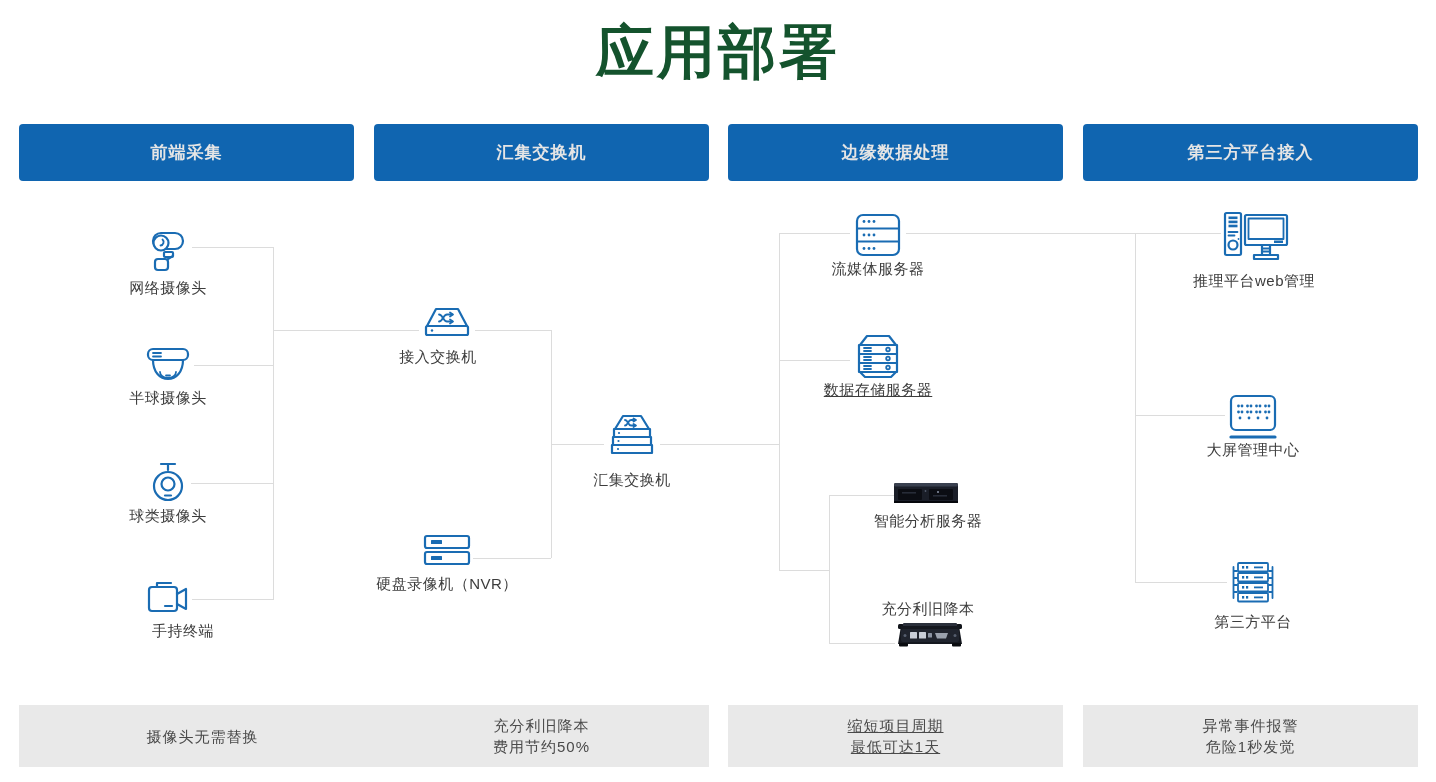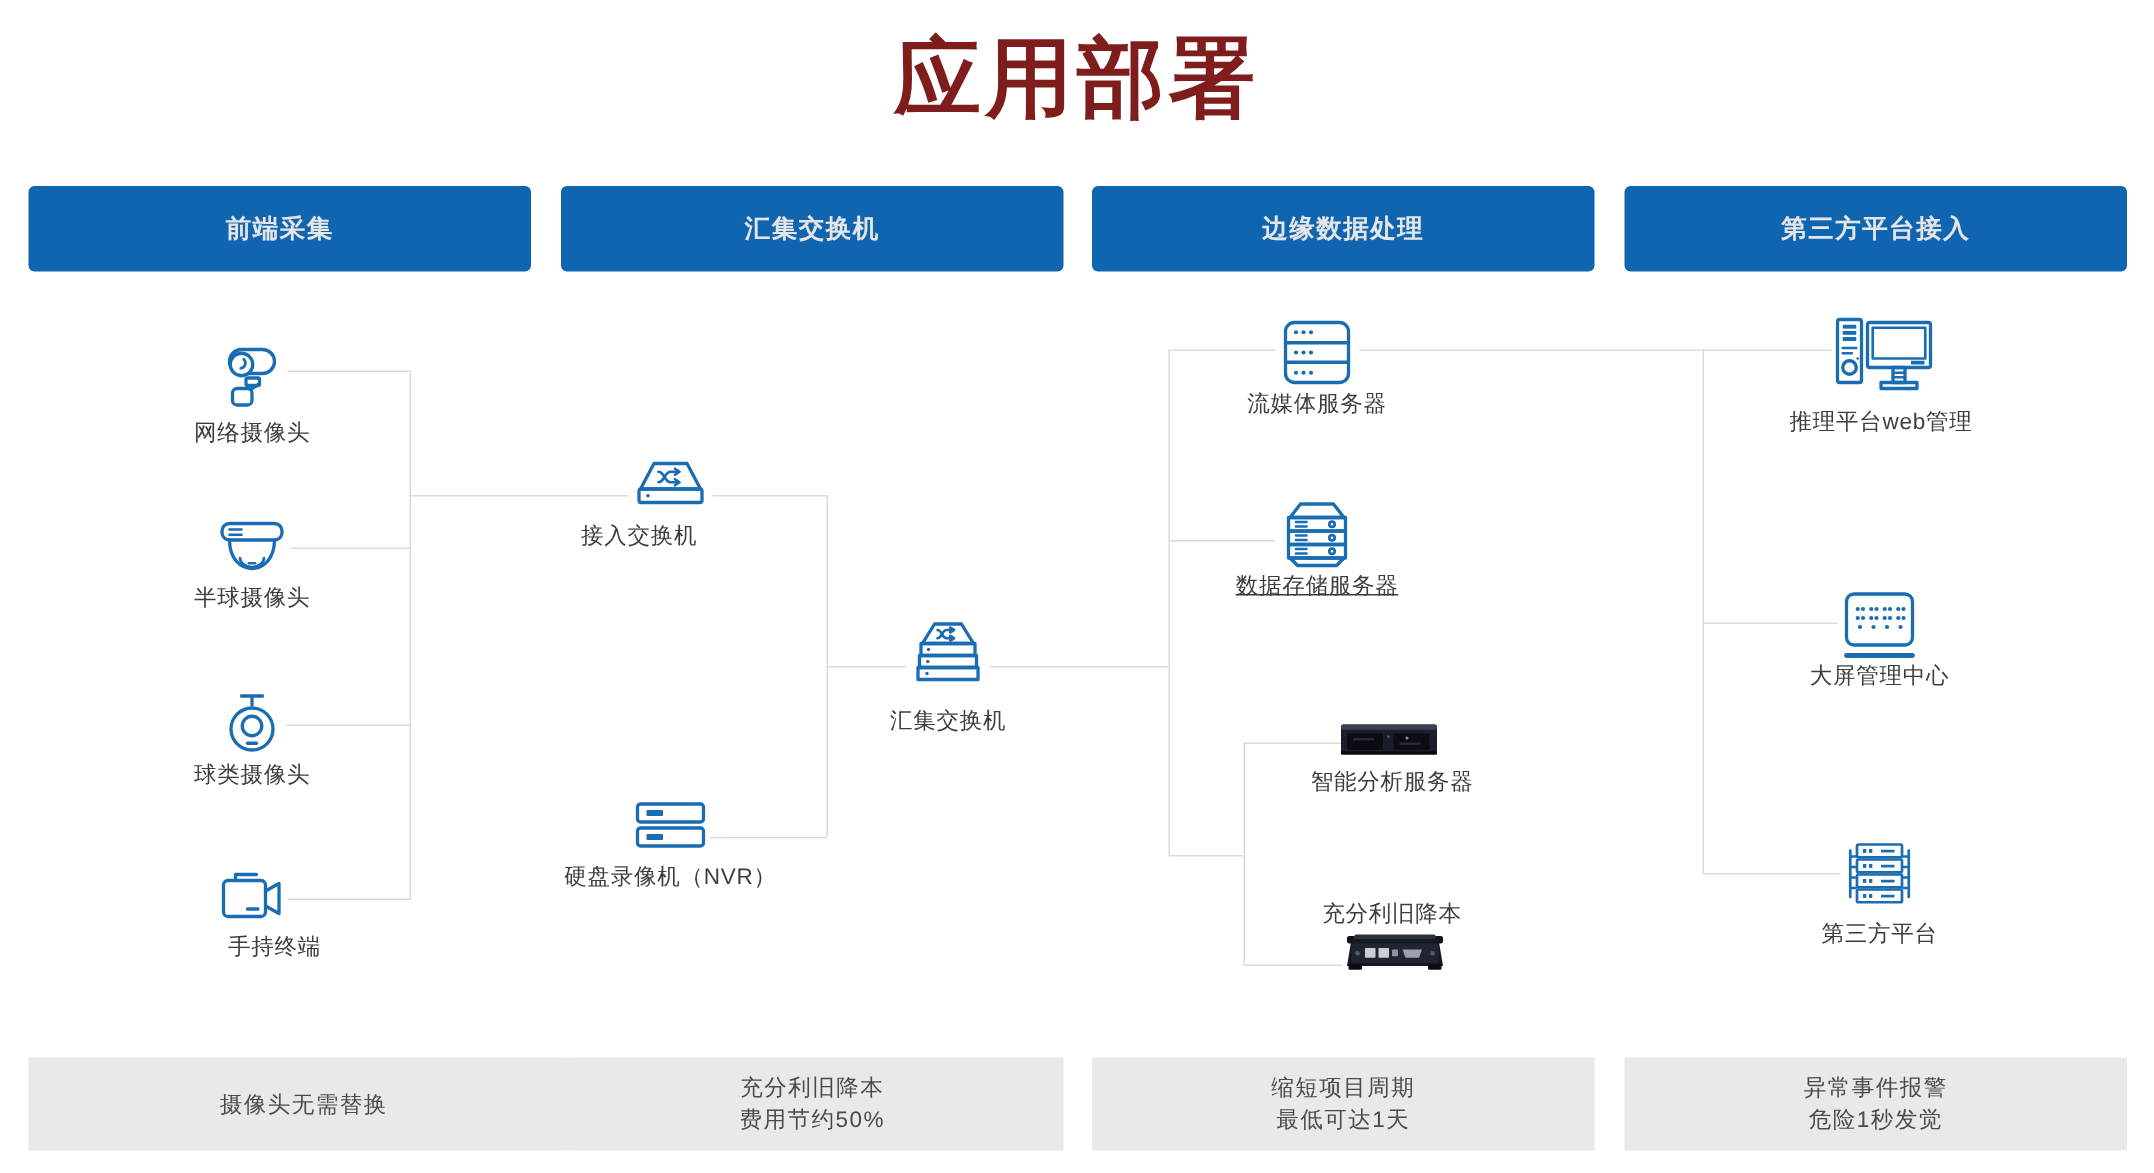--- a/index.html
+++ b/index.html
@@ -1,20 +1,20 @@
 <!DOCTYPE html>
 <html><head>
 <meta charset="utf-8">
 <style>
   html,body{margin:0;padding:0;background:#fff;}
   body{font-family:"Liberation Sans","DejaVu Sans",sans-serif;}
   #stage{position:relative;width:1436px;height:782px;background:#fff;overflow:hidden;}
 
   .page-title{position:absolute;top:14px;left:0;width:100%;text-align:center;
-    font-size:58px;font-weight:700;color:#7f1d1d;letter-spacing:3px;}
+    font-size:58px;font-weight:700;color:#14532d;letter-spacing:3px;}
 
   .col-header{position:absolute;top:124px;height:57px;border-radius:4px;background:#1065b0;
     color:#e5e5e5;font-size:17px;font-weight:600;display:flex;align-items:center;justify-content:center;
     letter-spacing:1px;}
   .col-footer{position:absolute;top:705px;height:62px;background:#e9e9e9;color:#4a4a4a;
     font-size:15px;display:flex;flex-direction:column;align-items:center;justify-content:center;
     line-height:21px;letter-spacing:1px;}
 
   .hl,.vl{position:absolute;background:#dcdcdc;z-index:1;}
   .hl{height:1px;}
@@ -107,21 +107,21 @@
     <svg class="blu" width="56" height="36" viewBox="0 0 56 36">
       <path d="M17,3 H39 L48,20 H8 Z"></path>
       <rect x="7" y="20" width="42" height="9" rx="1.5"></rect>
       <circle class="fil" cx="13" cy="24.5" r="1.2"></circle>
       <path class="thin" d="M20,15.5 C24,15.5 24,8.5 28,8.5 H33"></path>
       <path class="thin" d="M31,6.5 L34,8.5 L31,10.5"></path>
       <path class="thin" d="M20,8.5 C24,8.5 24,15.5 28,15.5 H33"></path>
       <path class="thin" d="M31,13.5 L34,15.5 L31,17.5"></path>
     </svg>
   </div>
-  <div class="nlabel" style="left:346px;top:348px;width:160px;">接入交换机</div>
+  <div class="nlabel" style="left:358px;top:348px;width:160px;">接入交换机</div>
 
   <div class="iconbox" style="left:421px;top:533px;width:52px;height:36px;">
     <svg class="blu" width="52" height="36" viewBox="0 0 52 36">
       <rect x="4" y="3" width="44" height="12" rx="2"></rect>
       <rect x="4" y="19" width="44" height="12" rx="2"></rect>
       <rect class="fil" x="10" y="7" width="11" height="4" rx="0.5"></rect>
       <rect class="fil" x="10" y="23" width="11" height="4" rx="0.5"></rect>
     </svg>
   </div>
   <div class="nlabel" style="left:357px;top:575px;width:180px;">硬盘录像机（NVR）</div>
@@ -287,21 +287,21 @@
   <div class="nlabel" style="left:1173px;top:613px;width:160px;">第三方平台</div>
 
   <div class="col-footer" style="left:19px;width:367px;">
     <div>摄像头无需替换</div>
     <div></div>
   </div>
   <div class="col-footer" style="left:374px;width:335px;">
     <div>充分利旧降本</div>
     <div>费用节约50%</div>
   </div>
-  <div class="col-footer" style="left:728px;width:335px;">
+  <div class="col-footer" style="left:728px;width:335px;text-decoration:underline;">
     <div>缩短项目周期</div>
     <div>最低可达1天</div>
   </div>
   <div class="col-footer" style="left:1083px;width:335px;">
     <div>异常事件报警</div>
     <div>危险1秒发觉</div>
   </div>
 
 </div>
 

